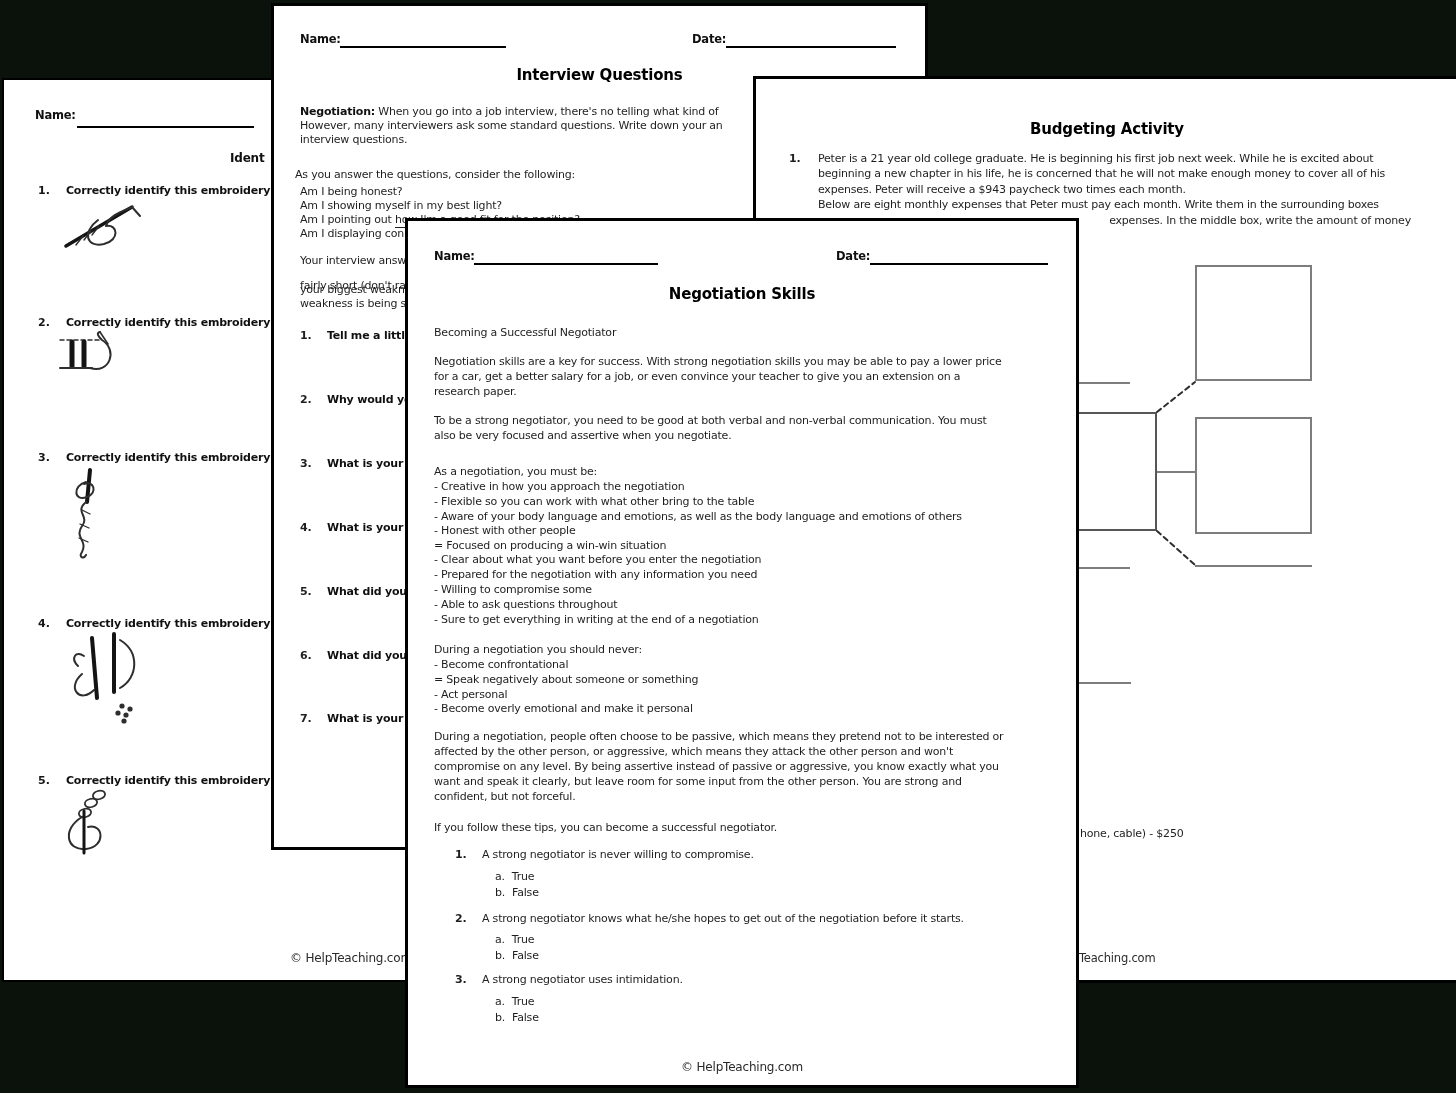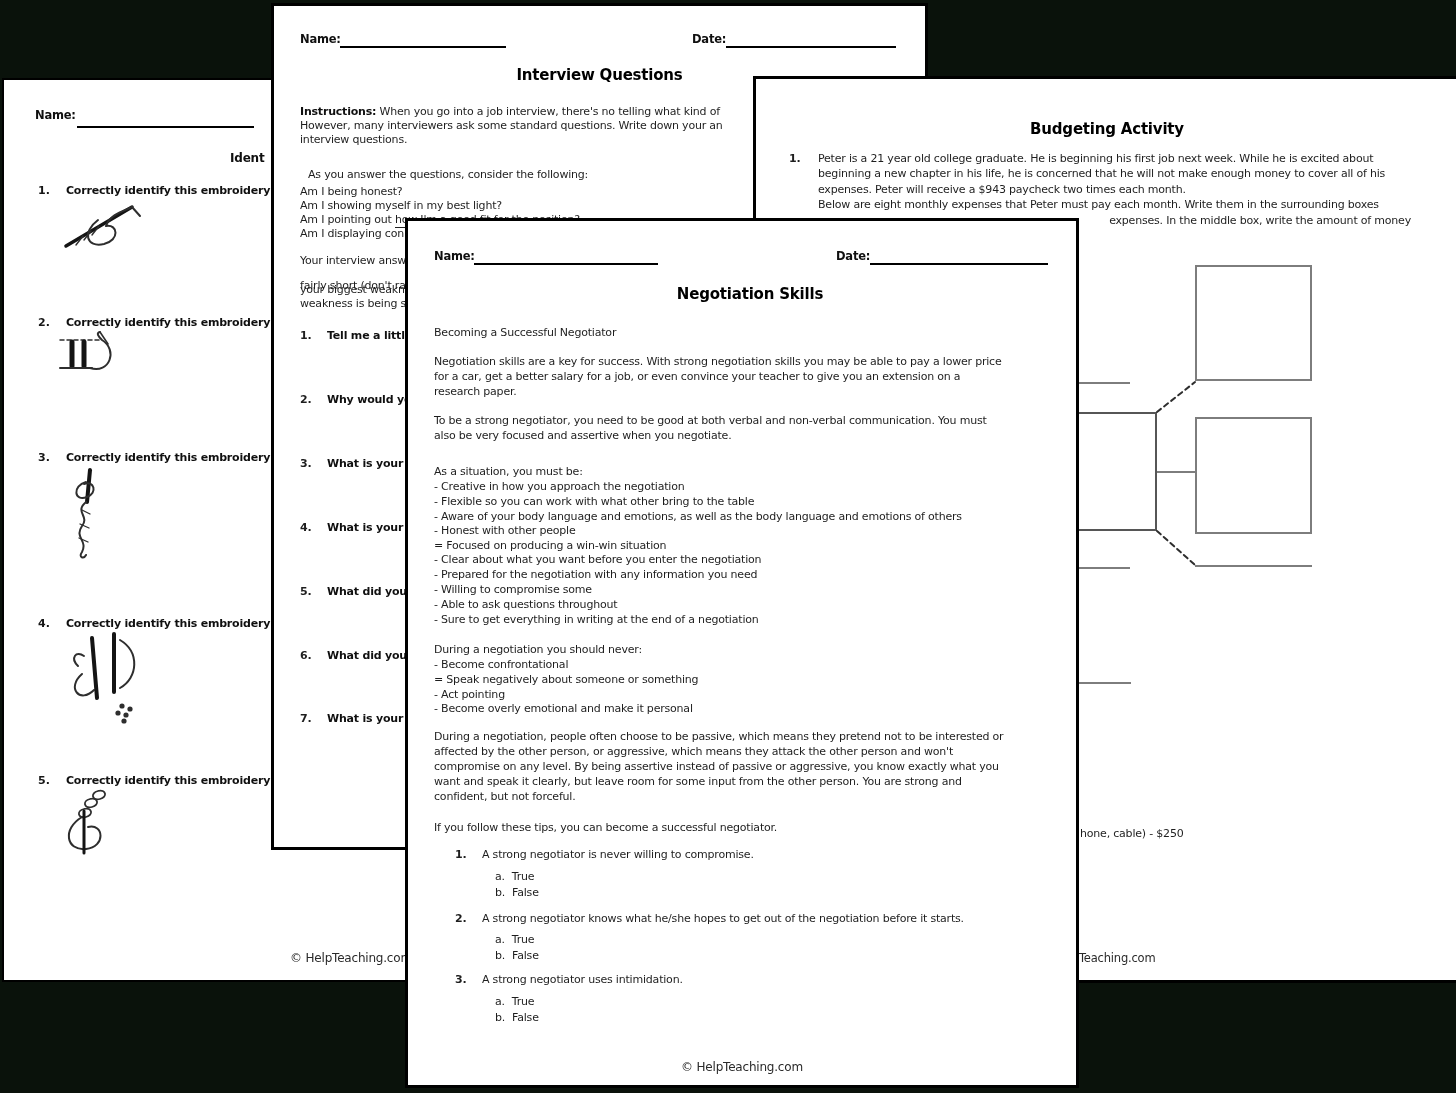--- a/index.html
+++ b/index.html
@@ -106,26 +106,26 @@
 </div>
 
 <div class="page" style="left:271px;top:3px;width:657px;height:847px;">
   <div class="t bd" style="left:26px;top:26px;font-size:11.5px;">Name:</div>
   <div class="wline" style="left:66px;top:40px;width:166px;"></div>
   <div class="t bd" style="left:418px;top:26px;font-size:11.5px;">Date:</div>
   <div class="wline" style="left:452px;top:40px;width:170px;"></div>
 
   <div class="title" style="top:60px;">Interview Questions</div>
 
-  <div class="t" style="left:26px;top:99px;"><span class="bd">Instructions:</span>
+  <div class="t" style="left:26px;top:99px;"><span class="bd">Negotiation:</span>
     <span>When you go into a job interview, there's no telling what kind of</span></div>
   <div class="t" style="left:26px;top:113px;">However, many interviewers ask some standard questions. Write down your an</div>
   <div class="t" style="left:26px;top:127px;">interview questions.</div>
 
-  <div class="t" style="left:34px;top:162px;">As you answer the questions, consider the following:</div>
+  <div class="t" style="left:21px;top:162px;">As you answer the questions, consider the following:</div>
   <div class="t" style="left:26px;top:179px;">Am I being honest?</div>
   <div class="t" style="left:26px;top:193px;text-align:center;">Am I showing myself in my best light?</div>
   <div class="t" style="left:26px;top:207px;"><span>Am I pointing out </span><span class="ul">how I'm a good fit for the position?</span></div>
   <div class="t" style="left:26px;top:221px;">Am I displaying con</div>
 
   <div class="t" style="left:26px;top:248px;">Your interview answ</div>
   <div class="t" style="left:26px;top:262px;margin-top:11px;">fairly short (don't ra</div>
   <div class="t" style="left:26px;top:277px;">your biggest weakn</div>
   <div class="t" style="left:26px;top:291px;">weakness is being s</div>
 
@@ -176,47 +176,47 @@
 
   <div class="t" style="left:323px;top:872px;font-size:11.5px;color:#2a2a2a;">Teaching.com</div>
 </div>
 
 <div class="page" style="left:405px;top:218px;width:674px;height:870px;">
   <div class="t bd" style="left:26px;top:28px;font-size:11.5px;">Name:</div>
   <div class="wline" style="left:66px;top:42px;width:184px;"></div>
   <div class="t bd" style="left:428px;top:28px;font-size:11.5px;">Date:</div>
   <div class="wline" style="left:462px;top:42px;width:178px;"></div>
 
-  <div class="title" style="top:64px;padding-left:8px;">Negotiation Skills</div>
+  <div class="title" style="top:64px;">Negotiation Skills</div>
 
   <div class="t" style="left:26px;top:105px;">Becoming a Successful Negotiator</div>
 
   <div class="t" style="left:26px;top:134px;">Negotiation skills are a key for success. With strong negotiation skills you may be able to pay a lower price</div>
   <div class="t" style="left:26px;top:149px;">for a car, get a better salary for a job, or even convince your teacher to give you an extension on a</div>
   <div class="t" style="left:26px;top:164px;">research paper.</div>
 
   <div class="t" style="left:26px;top:193px;">To be a strong negotiator, you need to be good at both verbal and non-verbal communication. You must</div>
   <div class="t" style="left:26px;top:208px;">also be very focused and assertive when you negotiate.</div>
 
-  <div class="t" style="left:26px;top:244px;">As a situation, you must be:</div>
+  <div class="t" style="left:26px;top:244px;">As a negotiation, you must be:</div>
   <div class="t" style="left:26px;top:259px;">- Creative in how you approach the negotiation</div>
   <div class="t" style="left:26px;top:274px;">- Flexible so you can work with what other bring to the table</div>
   <div class="t" style="left:26px;top:289px;">- Aware of your body language and emotions, as well as the body language and emotions of others</div>
   <div class="t" style="left:26px;top:303px;">- Honest with other people</div>
   <div class="t" style="left:26px;top:318px;">= Focused on producing a win-win situation</div>
   <div class="t" style="left:26px;top:332px;">- Clear about what you want before you enter the negotiation</div>
   <div class="t" style="left:26px;top:347px;">- Prepared for the negotiation with any information you need</div>
   <div class="t" style="left:26px;top:362px;">- Willing to compromise some</div>
   <div class="t" style="left:26px;top:377px;">- Able to ask questions throughout</div>
   <div class="t" style="left:26px;top:392px;">- Sure to get everything in writing at the end of a negotiation</div>
 
   <div class="t" style="left:26px;top:422px;">During a negotiation you should never:</div>
   <div class="t" style="left:26px;top:437px;">- Become confrontational</div>
   <div class="t" style="left:26px;top:452px;">= Speak negatively about someone or something</div>
-  <div class="t" style="left:26px;top:467px;">- Act pointing</div>
+  <div class="t" style="left:26px;top:467px;">- Act personal</div>
   <div class="t" style="left:26px;top:481px;">- Become overly emotional and make it personal</div>
 
   <div class="t" style="left:26px;top:509px;">During a negotiation, people often choose to be passive, which means they pretend not to be interested or</div>
   <div class="t" style="left:26px;top:524px;">affected by the other person, or aggressive, which means they attack the other person and won't</div>
   <div class="t" style="left:26px;top:539px;">compromise on any level. By being assertive instead of passive or aggressive, you know exactly what you</div>
   <div class="t" style="left:26px;top:554px;">want and speak it clearly, but leave room for some input from the other person. You are strong and</div>
   <div class="t" style="left:26px;top:569px;">confident, but not forceful.</div>
 
   <div class="t" style="left:26px;top:600px;">If you follow these tips, you can become a successful negotiator.</div>
 

